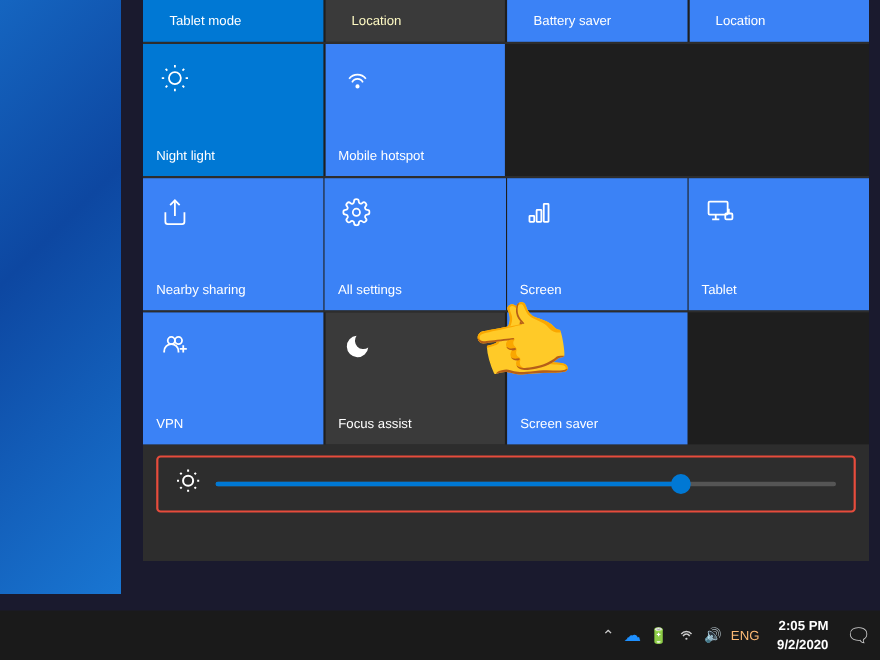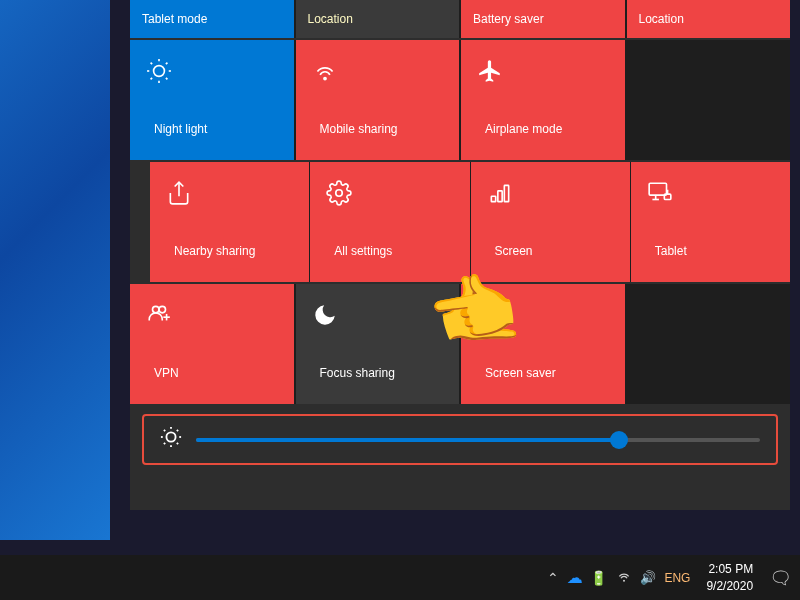--- a/index.html
+++ b/index.html
@@ -26,36 +26,36 @@
       position: absolute;
       left: 130px;
       top: 0;
       width: 660px;
       height: 510px;
       background: #2d2d2d;
     }
 
     .quick-tile {
       background: #3a3a3a;
-      padding: 24px;
+      padding: 12px;
       display: flex;
       flex-direction: column;
       align-items: flex-start;
       justify-content: flex-end;
       height: 120px;
       cursor: pointer;
       position: relative;
     }
 
     .quick-tile.active {
       background: #0078d4;
     }
 
     .quick-tile.inactive {
-      background: #ef4444;
+      background: #3b82f6;
     }
 
     .quick-tile.greyed {
       background: #3a3a3a;
     }
 
     .tile-icon {
       position: absolute;
       top: 18px;
       left: 16px;
@@ -81,21 +81,21 @@
     
     .row-1 {
       display: grid;
       grid-template-columns: repeat(4, 1fr);
       gap: 2px;
       background: #1e1e1e;
     }
 
     .row-1 .quick-tile {
       height: 38px;
-      padding: 8px 12px;
+      padding: 8px 24px;
       flex-direction: row;
       align-items: center;
       justify-content: flex-start;
     }
 
     .row-1 .tile-label {
       font-size: 12px;
       margin-top: 0;
     }
 
@@ -173,20 +173,21 @@
       color: #cccccc;
       font-size: 14px;
     }
 
     .clock {
       text-align: right;
       color: #ffffff;
       font-size: 12px;
       line-height: 1.4;
       padding: 0 8px;
+      font-weight: bold;
     }
 
     .hand-emoji {
       position: absolute;
       font-size: 70px;
       left: 434px;
       top: 270px;
       z-index: 10;
       transform: rotate(-15deg);
     }
@@ -248,34 +249,26 @@
 
 
     <div class="quick-tile inactive">
       <span class="tile-icon">
         <svg class="svg-icon" viewBox="0 0 24 24">
             <path d="M5 12.5a9 9 0 0 1 14 0"></path>
             <path d="M7.5 15.5a5 5 0 0 1 9 0"></path>
             <circle cx="12" cy="19" r="1" fill="white"></circle>
           </svg>
       </span>
-      <span class="tile-label">Mobile sharing</span>
-    </div>
-
-    <div class="quick-tile inactive">
-      <span class="tile-icon">
-        <svg class="svg-icon" viewBox="0 0 24 24">
-            <path d="M21 16v-2l-8-5V3.5a1.5 1.5 0 0 0-3 0V9l-8 5v2l8-2.5V19l-2 1.5V22l3.5-1 3.5 1v-1.5L13 19v-5.5z" fill="white" stroke="none"></path>
-          </svg>
-      </span>
-      <span class="tile-label">Airplane mode</span>
-    </div>
-  </div>
-
-  <div style="display:grid;grid-template-columns:repeat(4,1fr);gap:1px;background:#1e1e1e;margin-top:2px;margin-left:20px;">
+      <span class="tile-label">Mobile hotspot</span>
+    </div>
+
+  </div>
+
+  <div style="display:grid;grid-template-columns:repeat(4,1fr);gap:1px;background:#1e1e1e;margin-top:2px;">
 
     <div class="quick-tile inactive">
       <span class="tile-icon">
         <svg class="svg-icon" viewBox="0 0 24 24">
             <path d="M4 12v8a2 2 0 0 0 2 2h12a2 2 0 0 0 2-2v-8"></path>
             <polyline points="16 6 12 2 8 6"></polyline>
             <line x1="12" y1="2" x2="12" y2="15"></line>
           </svg>
       </span>
       <span class="tile-label">Nearby sharing</span>
@@ -331,21 +324,21 @@
       </span>
       <span class="tile-label">VPN</span>
     </div>
 
     <div class="quick-tile inactive" style="background:#3a3a3a;">
       <span class="tile-icon">
         <svg class="svg-icon" viewBox="0 0 24 24">
             <path d="M21 12.79A9 9 0 1 1 11.21 3 7 7 0 0 0 21 12.79z" fill="white" stroke="none"></path>
           </svg>
       </span>
-      <span class="tile-label">Focus sharing</span>
+      <span class="tile-label">Focus assist</span>
     </div>
 
     <div class="quick-tile inactive">
       <span class="tile-icon">
         <svg class="svg-icon" viewBox="0 0 24 24">
             <path d="M4 8V6a2 2 0 0 1 2-2h2"></path>
             <path d="M4 16v2a2 2 0 0 0 2 2h2"></path>
             <path d="M16 4h2a2 2 0 0 1 2 2v2"></path>
             <path d="M16 20h2a2 2 0 0 0 2-2v-2"></path>
             <circle cx="12" cy="12" r="3"></circle>

